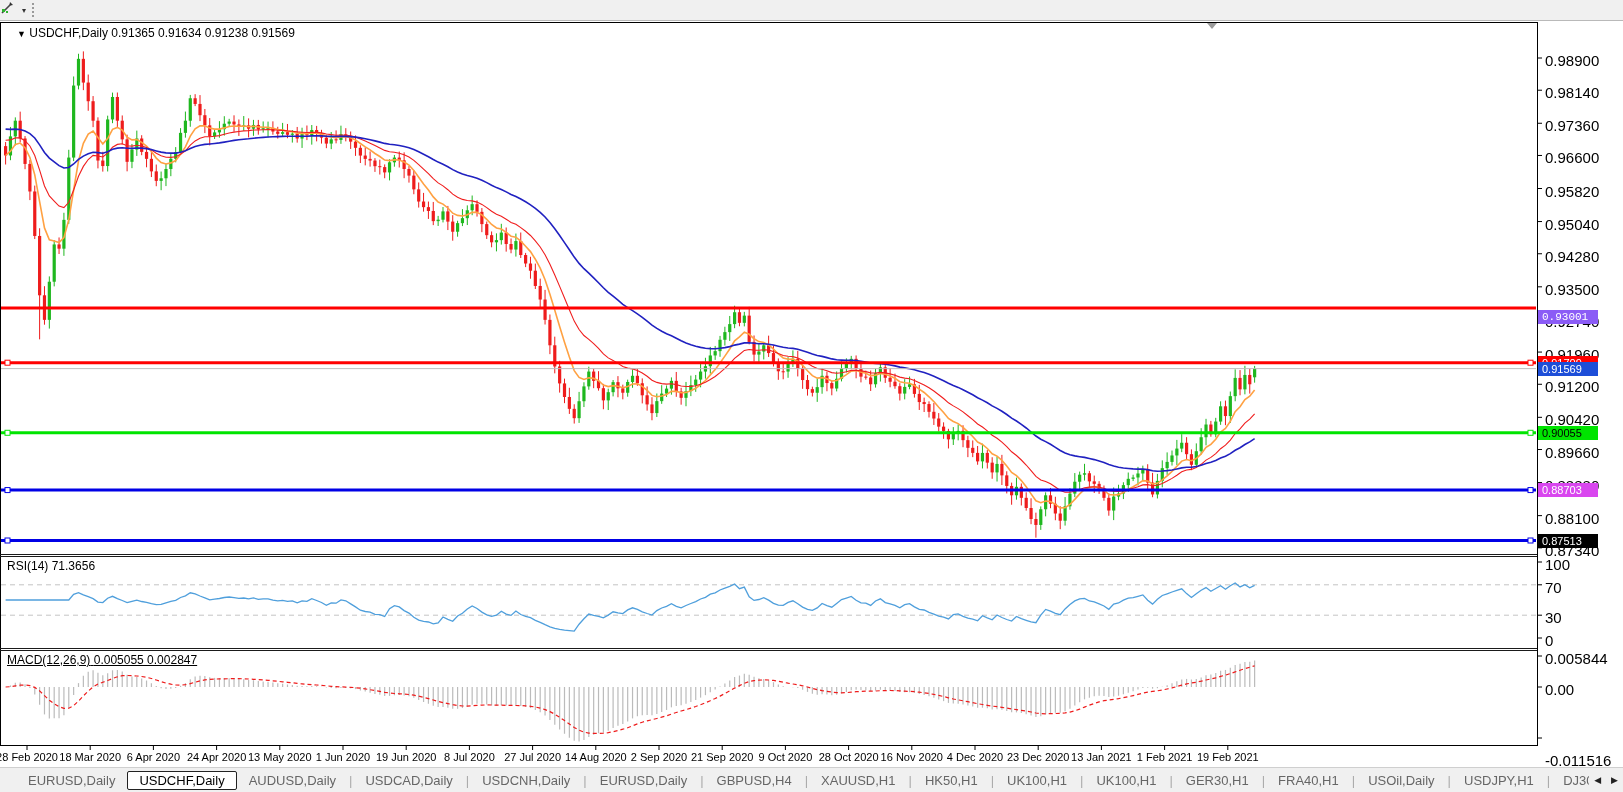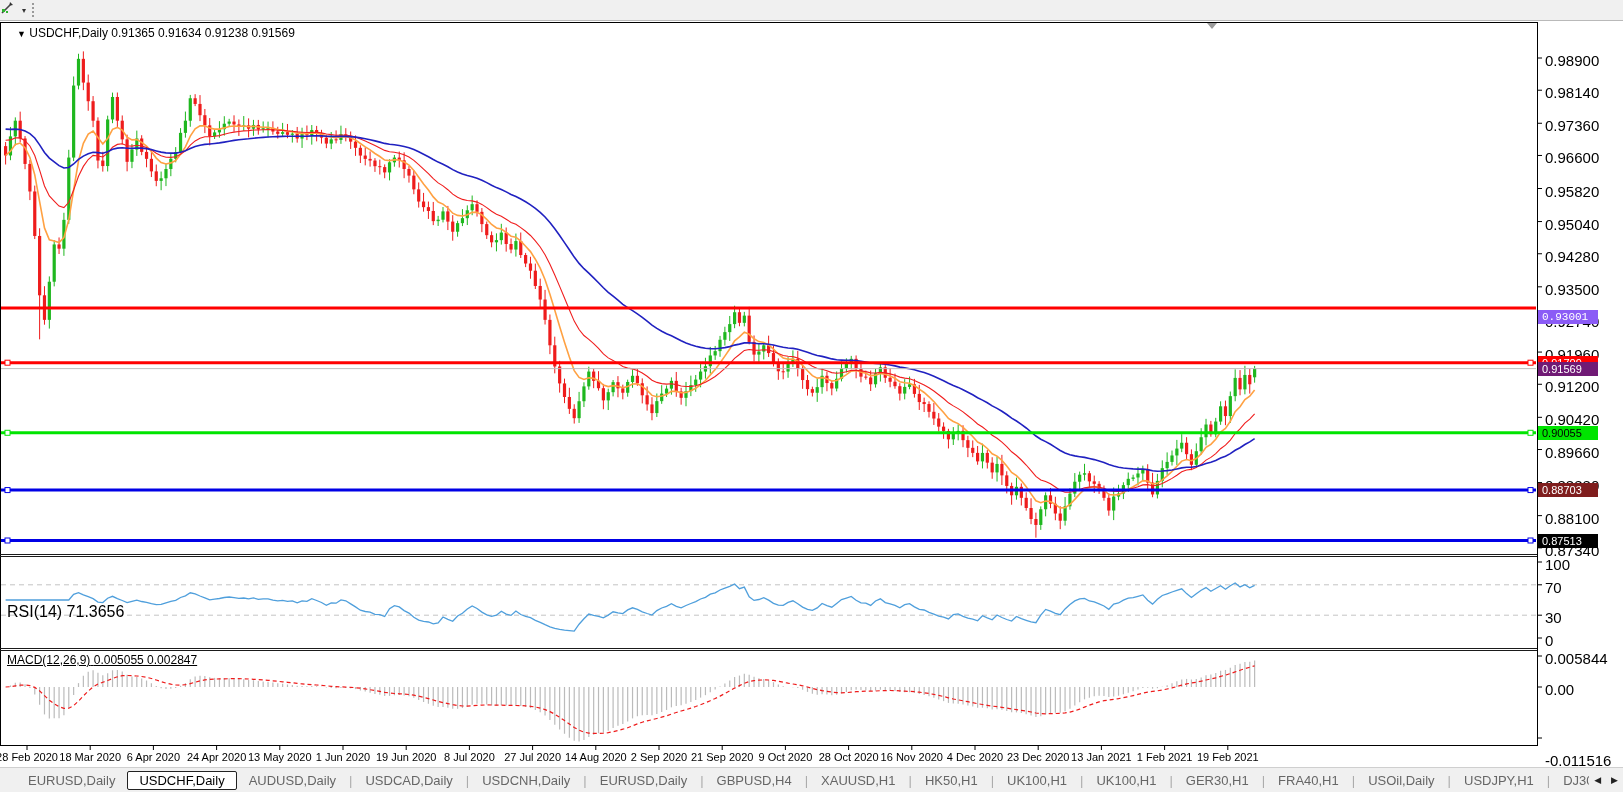--- a/index.html
+++ b/index.html
@@ -10,21 +10,21 @@
     border-bottom:1px solid #b9b9b9;display:flex;align-items:center;z-index:30;font-size:11px;}
   .tb-icon{width:18px;height:16px;margin-left:3px;display:flex;align-items:center;justify-content:center;}
   .tb-caret{font-size:8px;color:#333;margin:0 2px 0 1px;cursor:default;}
   .tb-grip{width:5px;height:14px;margin:0 4px;border-left:2px dotted #9a9a9a;}
   .tb-sep{width:1px;height:16px;background:#c8c8c8;margin:0 3px;}
   .tf-btn{padding:1px 8px;margin:0 1px;color:#111;border:1px solid transparent;cursor:default;line-height:14px;}
   .tf-btn.active{background:#fbfbfb;border:1px solid #8f8f8f;}
   
   .lbl{position:absolute;color:#000;white-space:nowrap;z-index:20;}
   #chart-header{top:26px;left:17px;font-size:12px;}
-  #rsi-label{top:559px;left:7px;font-size:16px;margin-top:44px;}
+  #rsi-label{top:559px;left:7px;font-size:12px;}
   #macd-label{top:653px;left:7px;font-size:12px;text-decoration:underline;}
   .ytick{position:absolute;left:1545px;font-size:15px;color:#000;z-index:10;white-space:nowrap;}
   .xdate{position:absolute;top:751px;transform:translateX(-50%);font-size:11px;color:#000;z-index:10;white-space:nowrap;}
   .badge{position:absolute;left:1538px;width:60px;height:14px;line-height:14px;font-size:11px;
     padding-left:4px;box-sizing:border-box;z-index:15;white-space:nowrap;}
   
   #tabbar{position:absolute;bottom:0;left:0;width:100%;height:24px;background:#f0f0f0;
     border-top:1px solid #cfcfcf;display:flex;align-items:center;z-index:30;font-size:13px;color:#666;}
   #tabstrip{display:flex;align-items:center;padding-left:16px;flex:1;overflow:hidden;}
   .tab{padding:2px 12px;cursor:default;white-space:nowrap;}
@@ -963,23 +963,23 @@
       <div class="xdate" style="left: 848.6px;">28 Oct 2020</div>
       <div class="xdate" style="left: 911.8px;">16 Nov 2020</div>
       <div class="xdate" style="left: 975px;">4 Dec 2020</div>
       <div class="xdate" style="left: 1038.2px;">23 Dec 2020</div>
       <div class="xdate" style="left: 1101.4px;">13 Jan 2021</div>
       <div class="xdate" style="left: 1164.6px;">1 Feb 2021</div>
       <div class="xdate" style="left: 1227.8px;">19 Feb 2021</div>
       <div class="badge" style="top: 310px; background: #8b5cf6; color: rgb(255, 255, 255); font-family: Liberation Mono, monospace;">0.93001</div>
       <div class="badge" style="top: 355.703px; background: rgb(255, 0, 0); color: rgb(255, 255, 255);">0.91709</div>
       <div class="badge" style="top: 425.788px; background: rgb(0, 228, 0); color: rgb(0, 0, 0);">0.90055</div>
-      <div class="badge" style="top: 483.076px; background: #7f1d1d; color: rgb(255, 255, 255);">0.88703</div>
+      <div class="badge" style="top: 483.076px; background: #d946ef; color: rgb(255, 255, 255);">0.88703</div>
       <div class="badge" style="top: 533.5px; background: #000000; color: rgb(255, 255, 255);">0.87513</div>
-      <div class="badge" style="top: 361.636px; background: #701a75; color: rgb(255, 255, 255);">0.91569</div>
+      <div class="badge" style="top: 361.636px; background: #1d4ed8; color: rgb(255, 255, 255);">0.91569</div>
     </div>
 
   <div id="tabbar">
     <div id="tabstrip">
         <div class="tab">EURUSD,Daily</div>
         <div class="tab active">USDCHF,Daily</div>
         <div class="tab">AUDUSD,Daily</div>
         <span class="tab-sep">|</span>
         <div class="tab">USDCAD,Daily</div>
         <span class="tab-sep">|</span>

